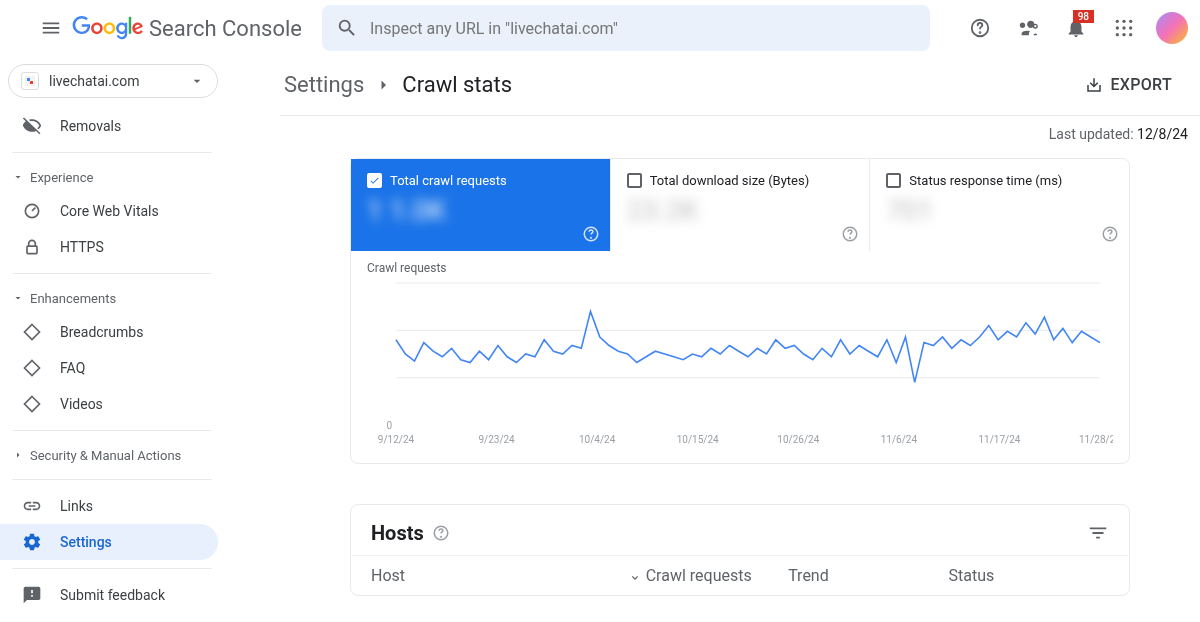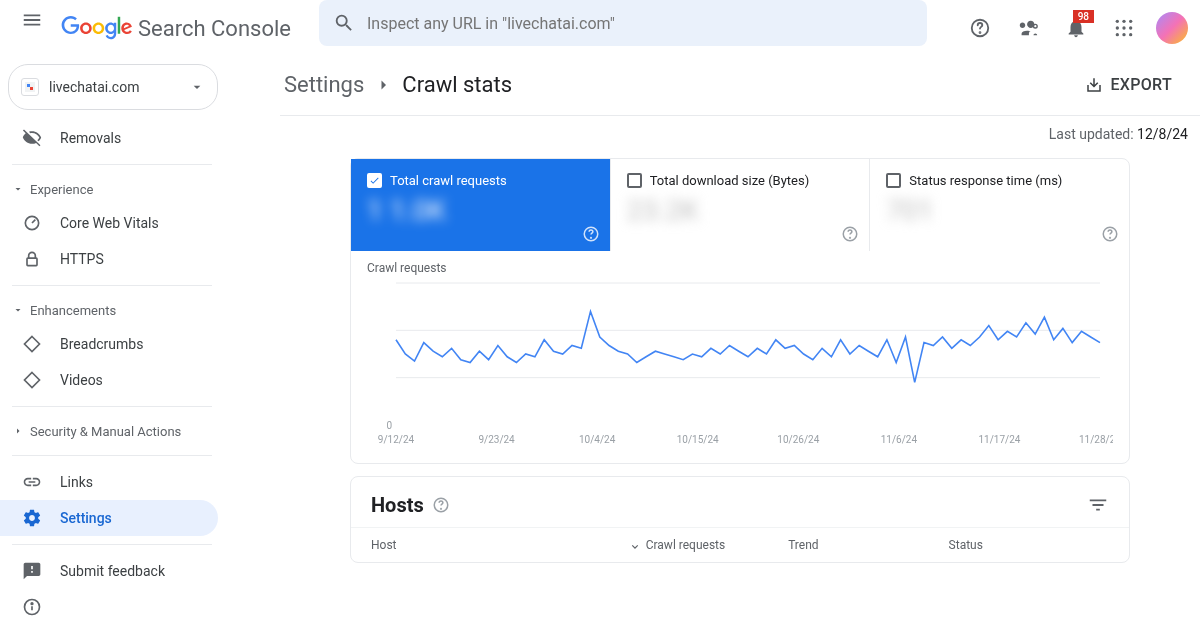--- a/index.html
+++ b/index.html
@@ -1,35 +1,35 @@
 <!DOCTYPE html>
 <html><head>
 <meta charset="utf-8">
 <style>
 * { margin: 0; padding: 0; box-sizing: border-box; font-family: 'Google Sans', Roboto, Arial, sans-serif; }
 body { width: 1200px; height: 622px; background: #fff; overflow: hidden; color: #202124; font-size: 14px; }
 
 
-.header { height: 56px; display: flex; padding: 0 12px; gap: 8px; }
+.header { height: 56px; display: flex; align-items: center; padding: 0 12px; gap: 0; margin-left: 19px; }
 .hamburger { width: 40px; height: 40px; display: flex; align-items: center; justify-content: center; border-radius: 50%; cursor: pointer; }
 .logo-wrap { display: flex; align-items: center; gap: 4px; margin-right: 20px; }
 .logo-text { font-size: 22px; color: #5f6368; }
 .search-box { flex: 1; max-width: 608px; height: 46px; background: #eaf1fb; border-radius: 8px; display: flex; align-items: center; padding: 0 14px; gap: 12px; }
 .search-box input { flex: 1; border: none; background: transparent; font-size: 16px; color: #5f6368; outline: none; }
 .header-icons { margin-left: auto; display: flex; align-items: center; gap: 8px; }
 .icon-btn { width: 40px; height: 40px; display: flex; align-items: center; justify-content: center; border-radius: 50%; cursor: pointer; color: #5f6368; position: relative; }
 .badge { position: absolute; top: 2px; right: 2px; background: #d93025; color: #fff; font-size: 10px; font-weight: 500; border-radius: 0; padding: 1px 5px; }
 .avatar { width: 32px; height: 32px; border-radius: 50%; background: linear-gradient(135deg,#a78bfa,#f472b6,#fbbf24); margin-left: 4px; }
 
 
 .layout { display: flex; height: calc(622px - 56px); }
 .sidebar { width: 280px; padding: 8px 0; overflow-y: auto; }
 
 
-.prop-selector { margin: 0 8px 10px 8px; height: 46px; border: 1px solid #dadce0; border-radius: 20px; display: flex; align-items: center; padding: 0 12px; gap: 10px; cursor: pointer; width: 210px; }
+.prop-selector { margin: 0 8px 10px 8px; height: 34px; border: 1px solid #dadce0; border-radius: 20px; display: flex; align-items: center; padding: 0 12px; gap: 10px; cursor: pointer; width: 210px; }
 .prop-icon { width: 18px; height: 18px; background: #fff; border: 1px solid #dadce0; border-radius: 3px; display:flex; align-items:center; justify-content:center; }
 .prop-selector .name { flex: 1; font-size: 14px; color: #3c4043; }
 
 
 .nav-item { height: 36px; display: flex; align-items: center; padding: 0 12px 0 22px; gap: 18px; color: #5f6368; cursor: pointer; border-radius: 0 18px 18px 0; margin-right: 62px; }
 .nav-item .label { color: #3c4043; font-size: 14px; }
 .nav-item.selected { background: #e8f0fe; }
 .nav-item.selected .label { color: #1967d2; font-weight: 500; }
 .nav-item.selected svg { color: #1967d2; }
 .nav-section { height: 32px; display: flex; align-items: center; padding-left: 12px; gap: 6px; color: #5f6368; font-size: 13px; cursor: pointer; }
@@ -40,21 +40,21 @@
 .breadcrumb-row { display: flex; align-items: center; padding: 16px 28px 18px 4px; }
 .crumb { font-size: 22px; color: #5f6368; }
 .crumb.strong { color: #202124; }
 .chev { margin: 0 10px; color: #5f6368; }
 .export-btn { margin-left: auto; display: flex; align-items: center; gap: 8px; color: #3c4043; font-size: 16px; font-weight: 500; cursor: pointer; letter-spacing: .3px; }
 .hr { height: 1px; background: #e8eaed; }
 .updated-row { text-align: right; padding: 10px 12px 16px 0; font-size: 14px; color: #5f6368; }
 .updated-row .date { color: #202124; }
 
 
-.card { margin: 0 70px 12px 70px; background: #fff; border: 1px solid #e8eaed; border-radius: 8px; }
+.card { margin: 0 70px 40px 70px; background: #fff; border: 1px solid #e8eaed; border-radius: 8px; }
 .metrics-row { display: flex; }
 .metric { flex: 1; border-right: 1px solid #e8eaed; padding: 14px 16px 14px 16px; position: relative; min-height: 92px; }
 .metric:last-child { border-right: none; }
 .metric.active { background: #1a73e8; color: #fff; }
 .metric-head { display: flex; align-items: center; gap: 8px; font-size: 13px; }
 .metric-value { font-size: 28px; margin-top: 6px; filter: blur(6px); color: #bdbdbd; }
 .metric.active .metric-value { color: #fff; filter: blur(6px); }
 .help { position: absolute; bottom: 8px; right: 10px; color: #9aa0a6; }
 .metric.active .help { color: rgba(255,255,255,.8); }
 .checkbox { width: 15px; height: 15px; border: 2px solid #5f6368; border-radius: 2px; display:flex; align-items:center; justify-content:center; }
@@ -62,21 +62,21 @@
 
 
 .chart-area { padding: 10px 16px 14px 16px; }
 .chart-title { font-size: 12px; color: #5f6368; margin-bottom: 4px; }
 .chart-svg { width: 100%; height: 170px; display: block; }
 
 
 .hosts-head { display: flex; align-items: center; padding: 16px 20px 10px 20px; gap: 8px; }
 .hosts-title { font-size: 20px; color: #202124; font-weight: bold; }
 .filter-icon { margin-left: auto; color: #5f6368; cursor: pointer; }
-.hosts-table-head { display: flex; padding: 10px 20px; font-size: 12px; color: #5f6368; border-top: 1px solid #f1f3f4; }
+.hosts-table-head { display: flex; padding: 10px 20px; font-size: 16px; color: #5f6368; border-top: 1px solid #f1f3f4; }
 .col-host { flex: 1.6; }
 .col-req { flex: 1; display:flex; align-items:center; gap:4px; }
 .col-trend { flex: 1; }
 .col-status { flex: 1; }
 
 svg { display: block; }
 </style>
 </head>
 <body>
 
@@ -191,20 +191,26 @@
       <svg width="12" height="12" viewBox="0 0 24 24" fill="#5f6368">
           <path d="M7 10l5 5 5-5z"></path>
         </svg>
       <span>Enhancements</span>
     </div>
     <div class="nav-item">
       <svg width="20" height="20" viewBox="0 0 24 24" fill="none" stroke="#5f6368" stroke-width="2">
           <path d="M12 3l9 9-9 9-9-9z"></path>
         </svg>
       <span class="label">Breadcrumbs</span>
+    </div>
+    <div class="nav-item">
+      <svg width="20" height="20" viewBox="0 0 24 24" fill="none" stroke="#5f6368" stroke-width="2">
+          <path d="M12 3l9 9-9 9-9-9z"></path>
+        </svg>
+      <span class="label">FAQ</span>
     </div>
     <div class="nav-item">
       <svg width="20" height="20" viewBox="0 0 24 24" fill="none" stroke="#5f6368" stroke-width="2">
           <path d="M12 3l9 9-9 9-9-9z"></path>
         </svg>
       <span class="label">Videos</span>
     </div>
     <div class="nav-sep"></div>
 
     <div class="nav-section">

